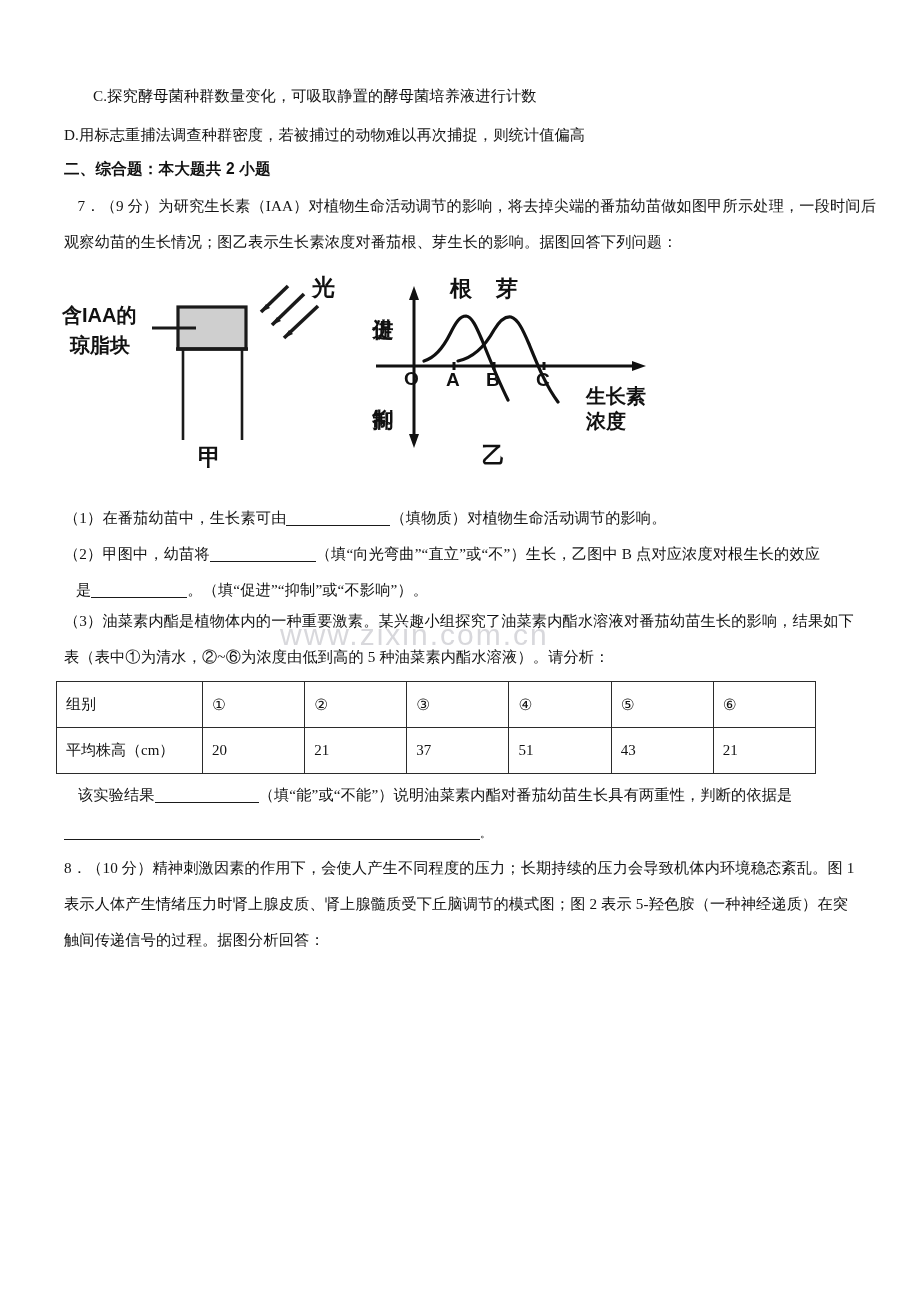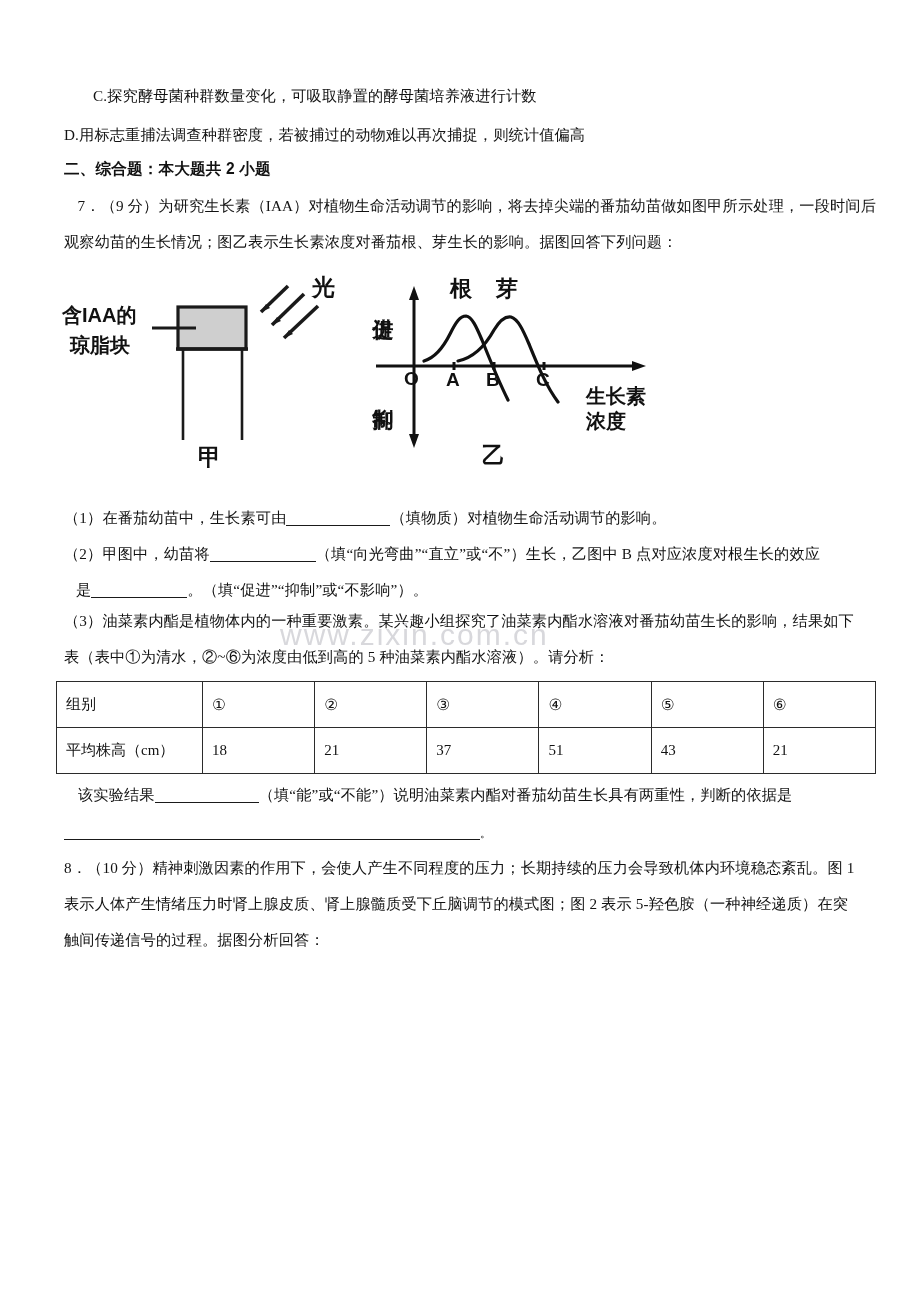--- a/index.html
+++ b/index.html
@@ -76,21 +76,21 @@
   .table-wrap { position: absolute; top: 681px; left: 0px; width: 760px; }
 
   .r-after1 { position: absolute; top: 787px; left: 22px; }
   .r-after2 { position: absolute; top: 824px; left: 8px; }
 
   .r-q8    { position: absolute; top: 860px; left: 8px; width: 818px; }
 
   
   table.data {
     border-collapse: collapse;
-    width: 820px;
+    width: 760px;
     table-layout: fixed;
     font-size: 15px;
   }
   table.data td {
     border: 1.05px solid #2b2b2b;
     height: 45px;
     padding: 0 9px;
     vertical-align: middle;
     color: #121212;
   }
@@ -246,21 +246,21 @@
             <td class="head-cell">组别</td>
             <td class="circnum">①</td>
             <td class="circnum">②</td>
             <td class="circnum">③</td>
             <td class="circnum">④</td>
             <td class="circnum">⑤</td>
             <td class="circnum">⑥</td>
           </tr>
           <tr>
             <td class="head-cell">平均株高（cm）</td>
-            <td>18</td>
+            <td>20</td>
             <td>21</td>
             <td>37</td>
             <td>51</td>
             <td>43</td>
             <td>21</td>
           </tr>
         </tbody>
       </table>
     </div>
 

